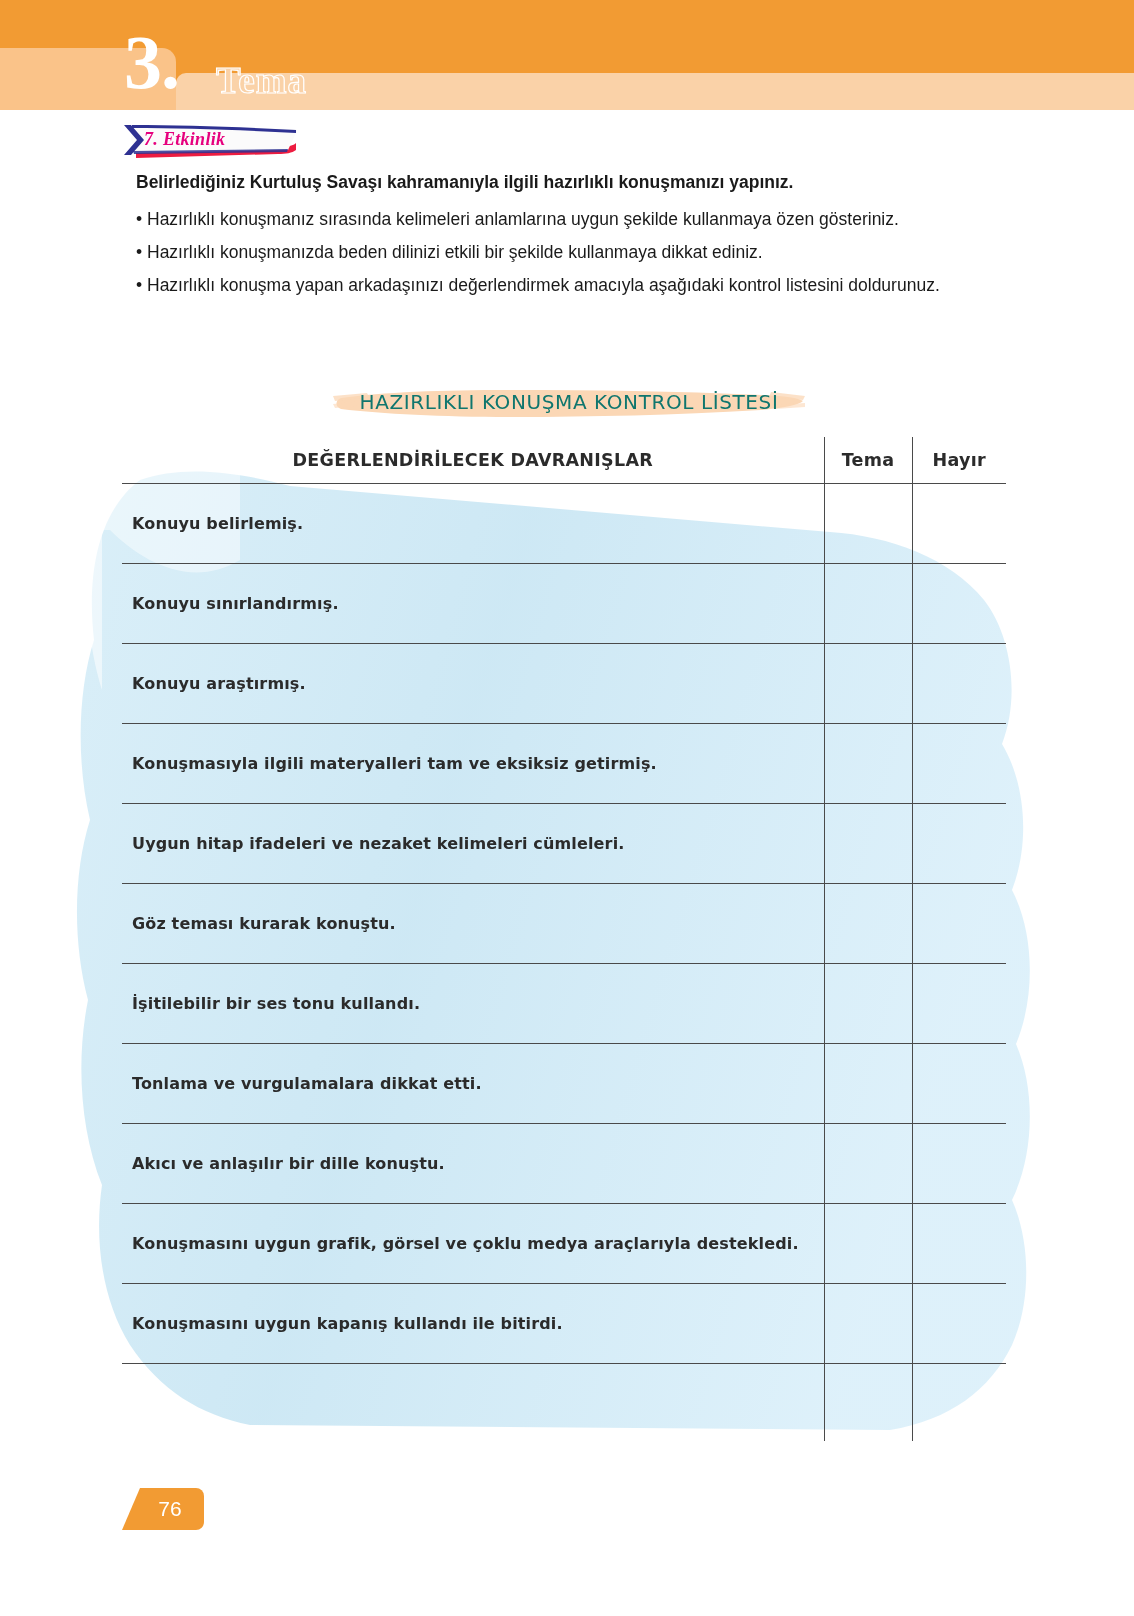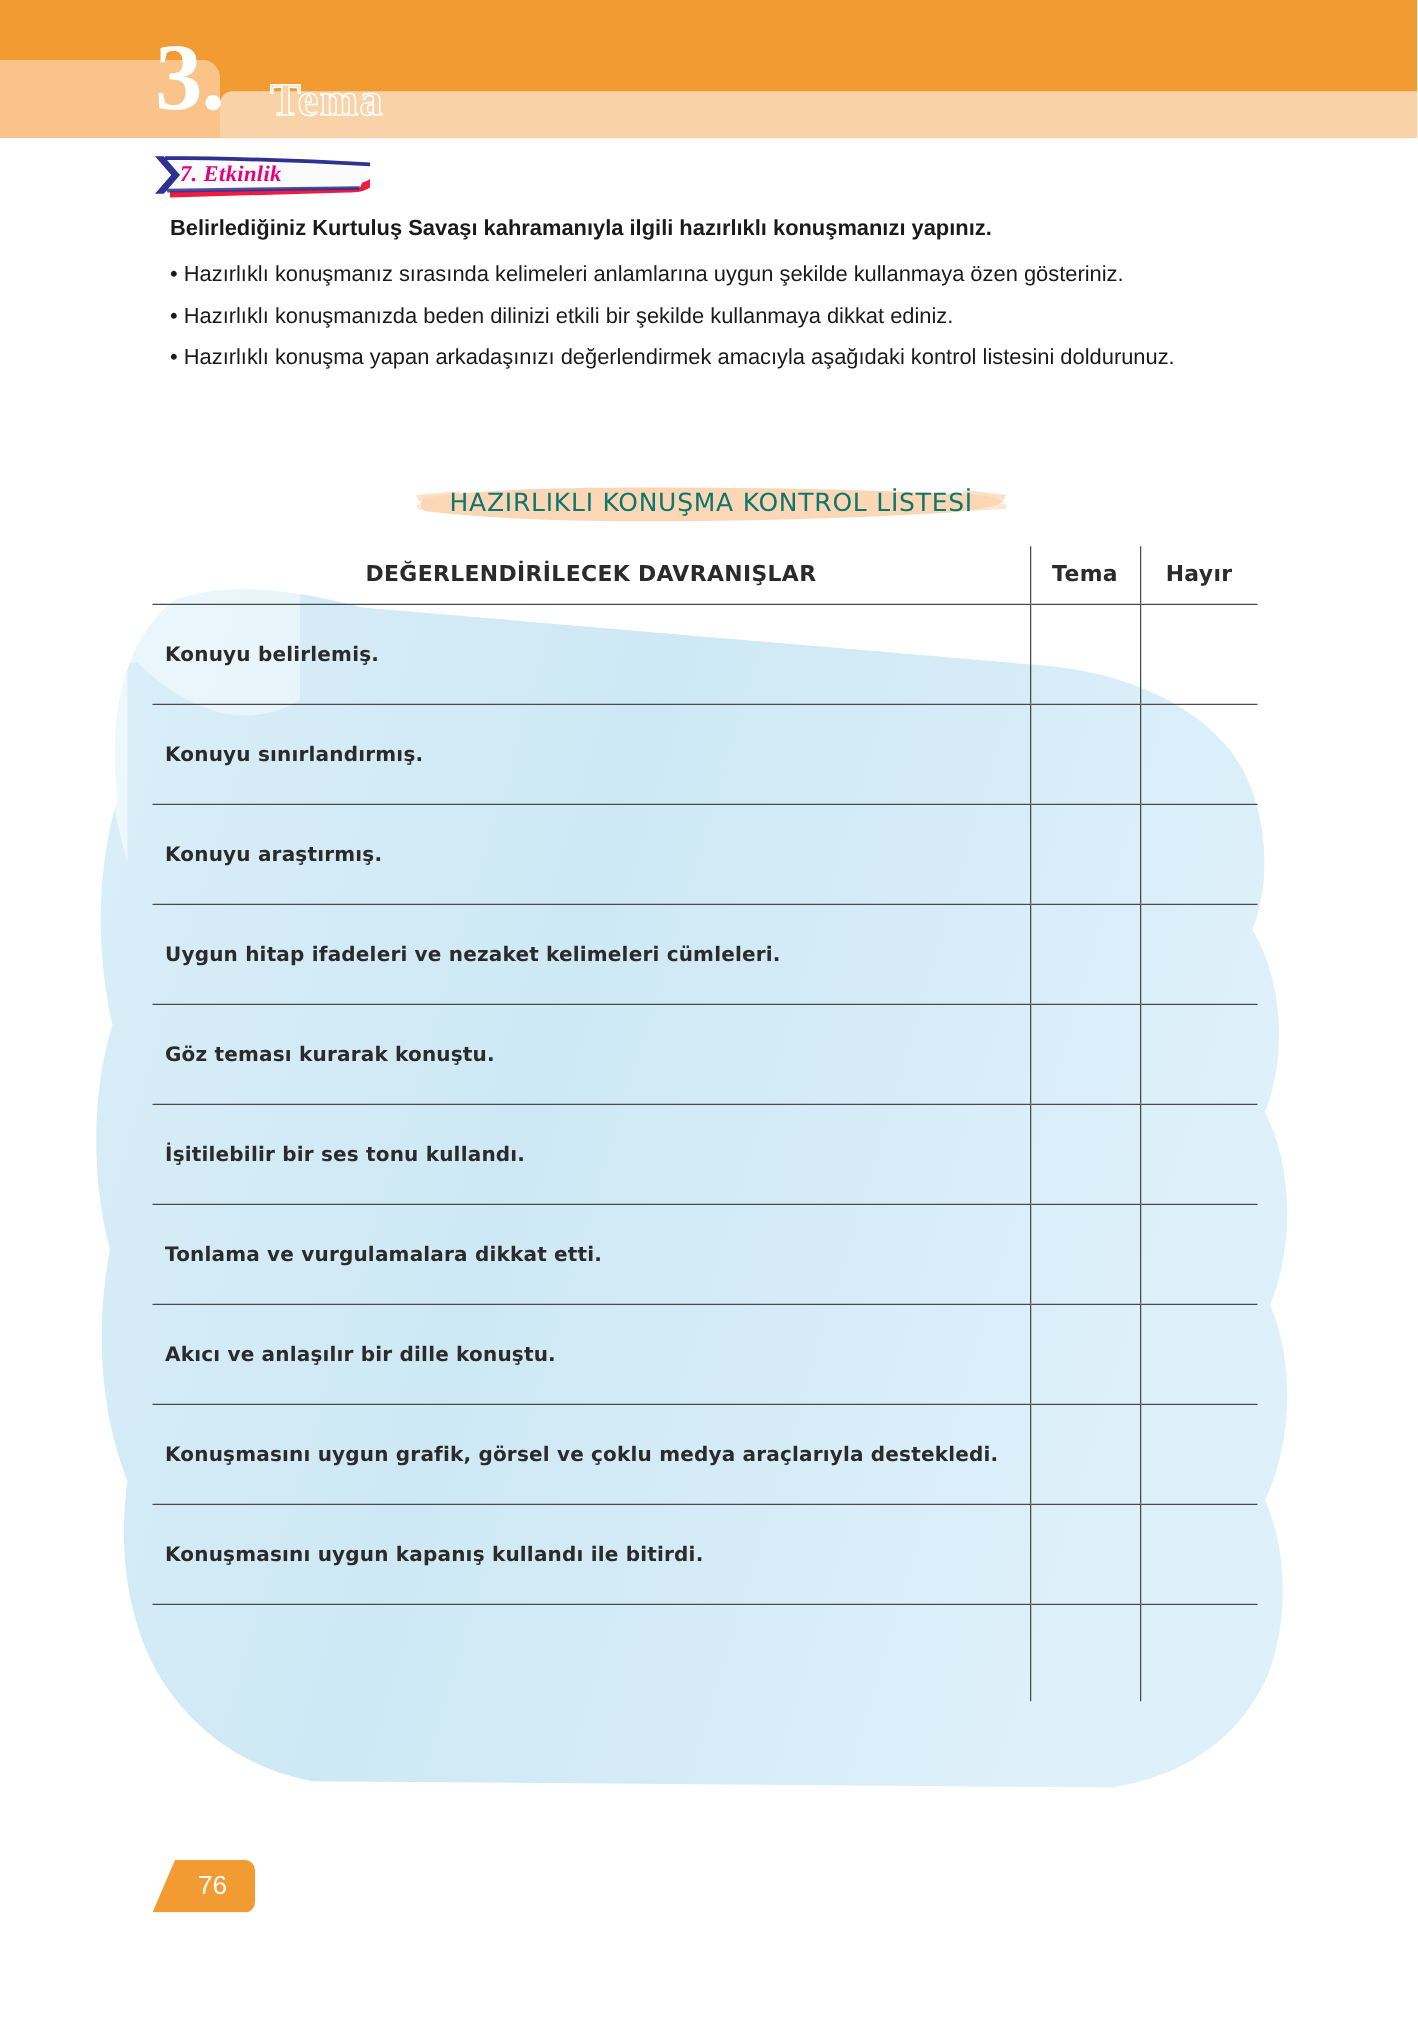--- a/index.html
+++ b/index.html
@@ -323,20 +323,25 @@
             <td class="td-behavior">Konuyu sınırlandırmış.</td>
             <td class="td-mark"></td>
             <td class="td-mark"></td>
           </tr>
           <tr>
             <td class="td-behavior">Konuyu araştırmış.</td>
             <td class="td-mark"></td>
             <td class="td-mark"></td>
           </tr>
           <tr>
+            <td class="td-behavior">Konuşmasıyla ilgili materyalleri tam ve eksiksiz getirmiş.</td>
+            <td class="td-mark"></td>
+            <td class="td-mark"></td>
+          </tr>
+          <tr>
             <td class="td-behavior">Uygun hitap ifadeleri ve nezaket kelimeleri cümleleri.</td>
             <td class="td-mark"></td>
             <td class="td-mark"></td>
           </tr>
           <tr>
             <td class="td-behavior">Göz teması kurarak konuştu.</td>
             <td class="td-mark"></td>
             <td class="td-mark"></td>
           </tr>
           <tr>

